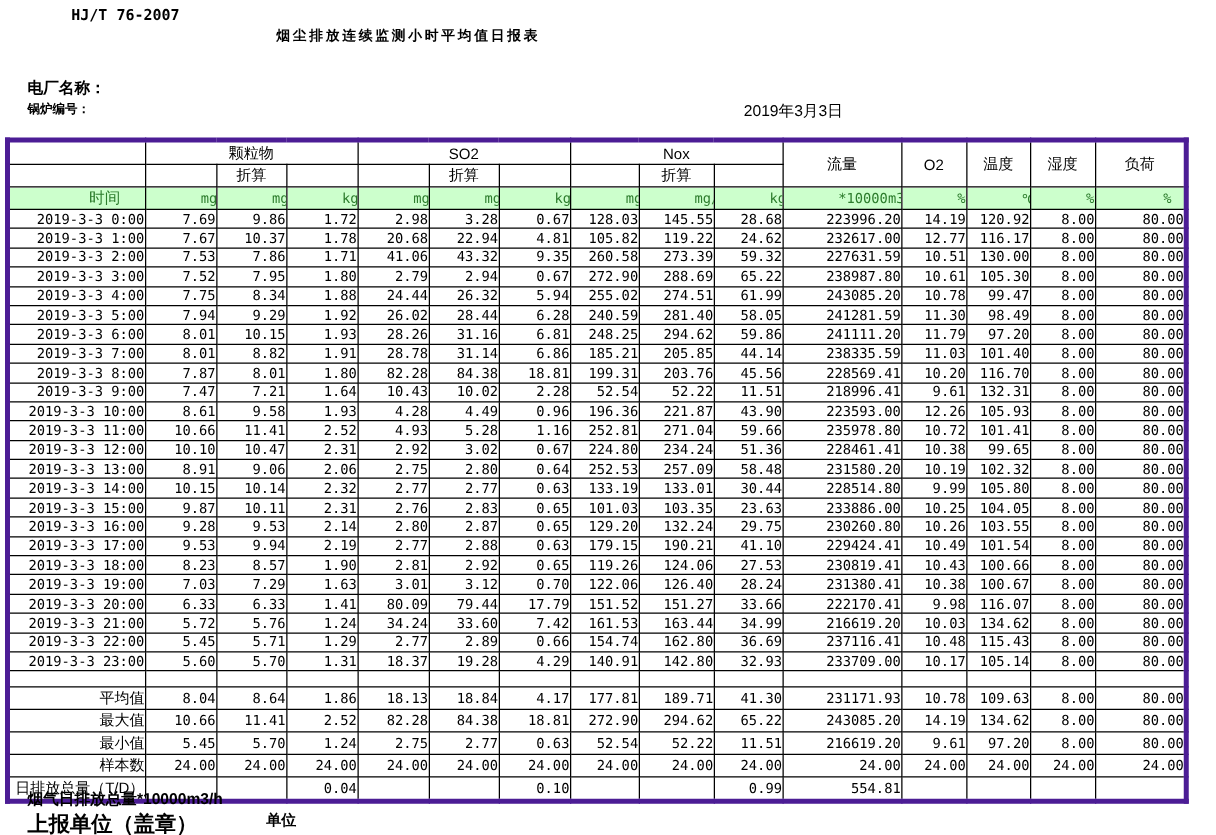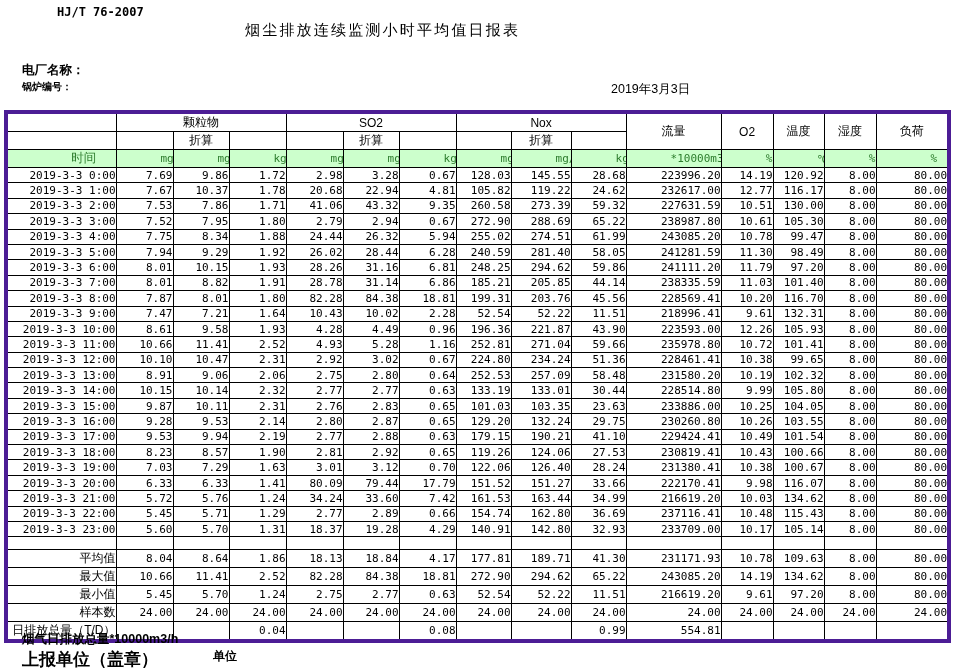--- a/index.html
+++ b/index.html
@@ -2,24 +2,24 @@
 <html><head>
 <meta charset="utf-8">
 <style>
   html,body{margin:0;padding:0;}
   body{
     width:973px;height:668px;position:relative;background:#ffffff;
     font-family:"Liberation Sans",sans-serif;color:#000;overflow:hidden;
   }
   .abs{position:absolute;white-space:nowrap;}
   .std-no{left:25px;top:5px;font-weight:bold;font-size:12px;font-family:"DejaVu Sans Mono",monospace;margin-left:32px;}
-  .doc-title{left:221px;top:21px;font-weight:normal;font-size:15px;letter-spacing:2.2px;margin-left:24px;}
+  .doc-title{left:221px;top:21px;font-weight:bold;font-size:11px;letter-spacing:2.2px;}
   .plant-label{left:22px;top:62px;font-weight:bold;font-size:12.5px;}
   .boiler-label{left:22px;top:80px;font-weight:bold;font-size:10px;}
-  .report-date{left:595px;top:81px;font-size:12.5px;margin-left:16px;}
+  .report-date{left:595px;top:81px;font-size:12.5px;}
 
   table.report{
     position:absolute;left:4px;top:110px;width:943px;
     border-collapse:collapse;table-layout:fixed;
     border:4px solid #4c1d95;
   }
   table.report th,table.report td{
     border:1px solid #000;padding:0;overflow:hidden;white-space:nowrap;
     font-weight:normal;
   }
@@ -612,21 +612,21 @@
         <td class="c-num">24.00</td>
         <td class="c-num">24.00</td>
       </tr>
       <tr>
         <td class="c-label">日排放总量（T/D）</td>
         <td class="c-num"></td>
         <td class="c-num"></td>
         <td class="c-num">0.04</td>
         <td class="c-num"></td>
         <td class="c-num"></td>
-        <td class="c-num">0.08</td>
+        <td class="c-num">0.10</td>
         <td class="c-num"></td>
         <td class="c-num"></td>
         <td class="c-num">0.99</td>
         <td class="c-num">554.81</td>
         <td class="c-num"></td>
         <td class="c-num"></td>
         <td class="c-num"></td>
         <td class="c-num"></td>
       </tr>
     </tbody>

